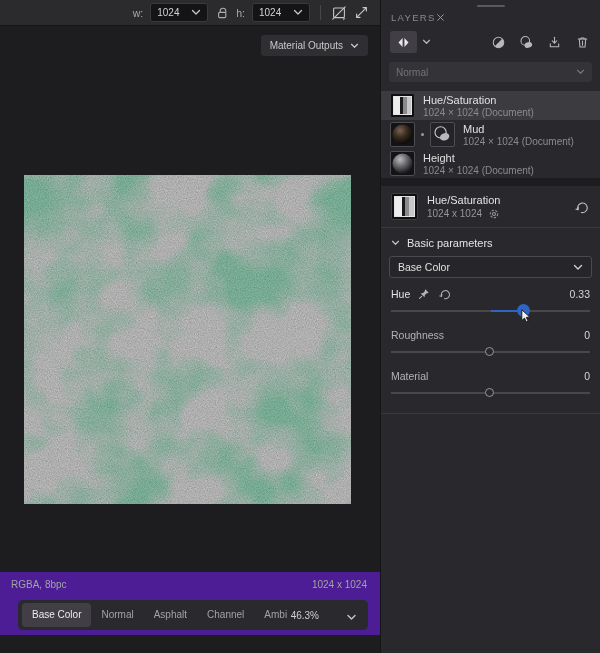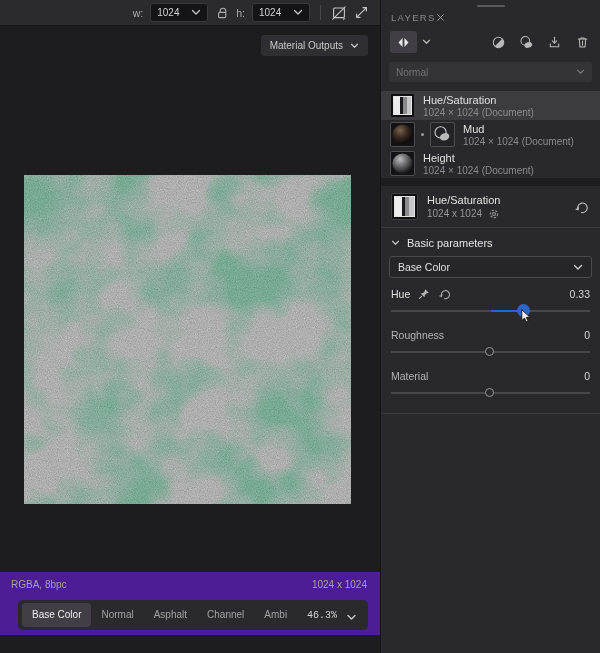--- a/index.html
+++ b/index.html
@@ -45,21 +45,21 @@
     position:absolute; left:18px; top:28px; width:350px; height:30px;
     background:#2a292d; border-radius:5px;
     display:flex; align-items:center; padding:0 4px;
   }
   .tab {
     height:24px; line-height:24px; padding:0 10px; font-size:10px; color:#a3a3a3;
     border-radius:4px; white-space:nowrap; cursor:default;
   }
   .tab.active { background:#413f45; color:#ececec; }
   .tab.truncated { max-width:38px; overflow:hidden; padding-right:0; }
-  .zoom-ctl { margin-left:auto; display:flex; align-items:flex-end; gap:9px; padding-right:7px;font-family:Liberation Mono, monospace; }
+  .zoom-ctl { margin-left:auto; display:flex; align-items:flex-end; gap:27px; padding-right:7px; }
   .zoom-value { font-size:10px; color:#d0d0d0; }
 
   
   .right-panel {
     position:absolute; left:380px; top:0; width:220px; height:653px;
     background:#29282c; border-left:1px solid #151417;
   }
   .drag-handle { width:28px; height:2px; background:#5a595d; border-radius:1px; margin:5px auto 2px; }
   .panel-header {
     display:flex; justify-content:flex-start; align-items:center;

